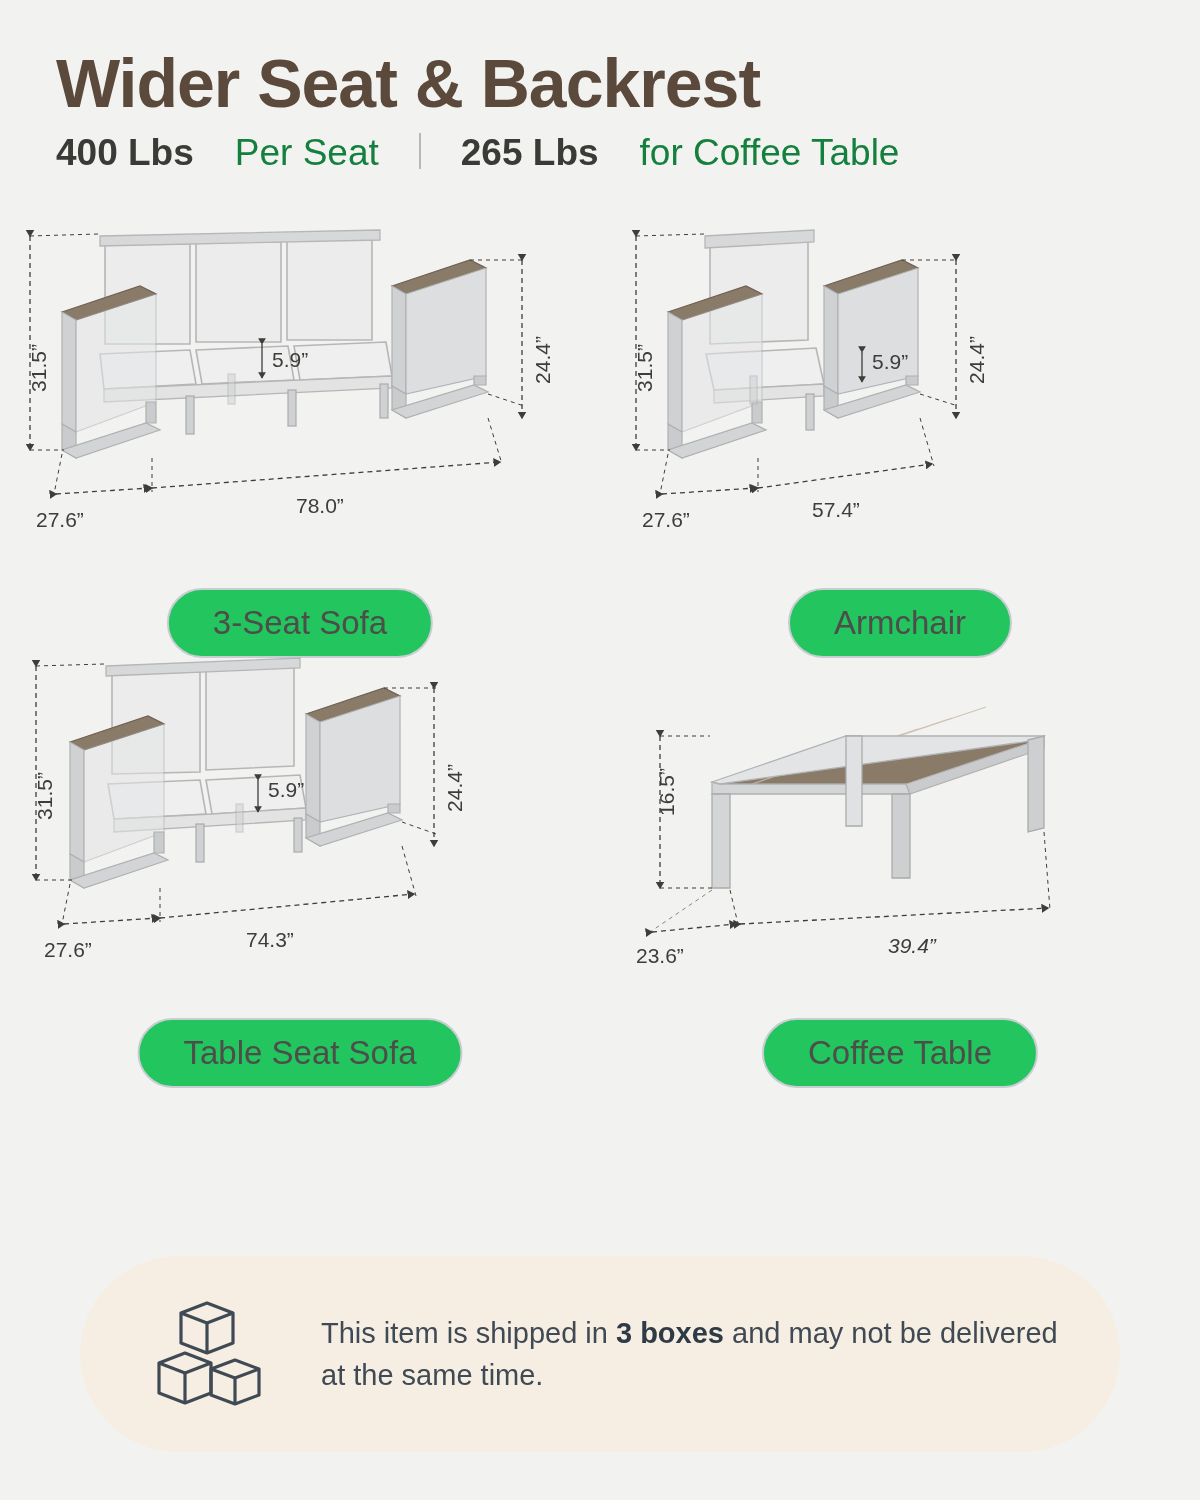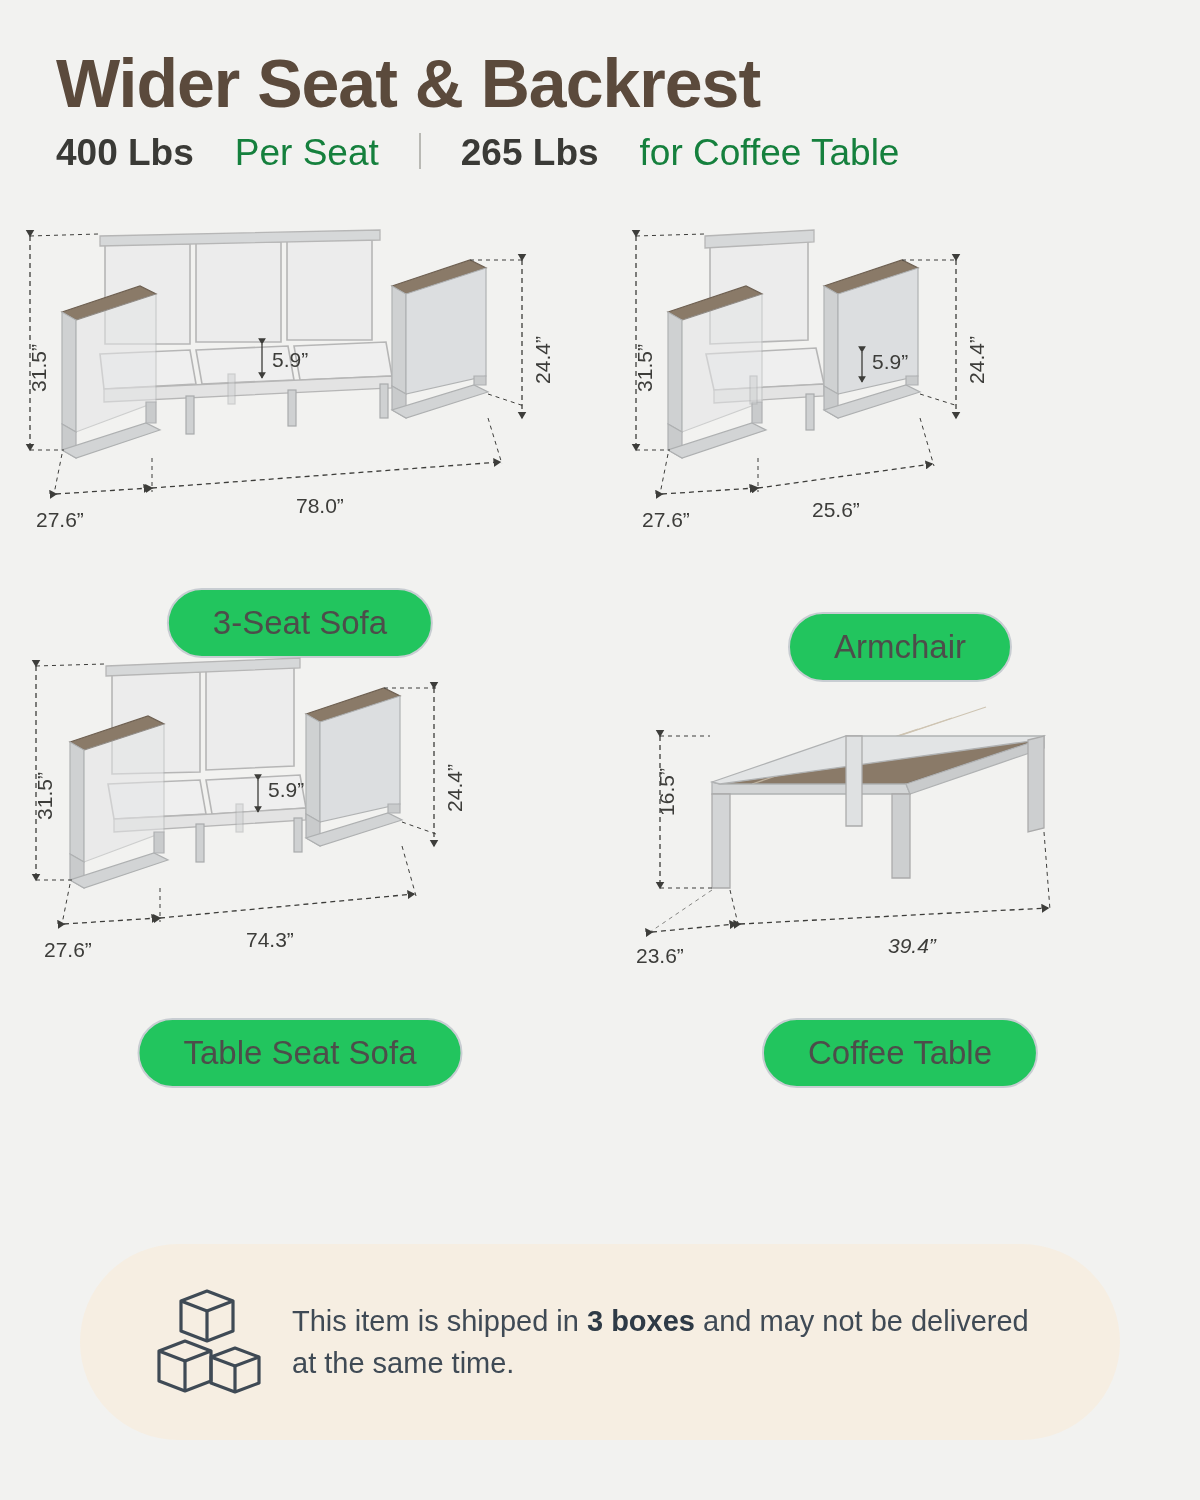--- a/index.html
+++ b/index.html
@@ -96,28 +96,29 @@
     transform-origin: center center;
   }
 
   svg { display: block; overflow: visible; }
 
   
   .ship-box {
     position: absolute;
     left: 80px;
     right: 80px;
-    bottom: 60px;
+    bottom: 48px;
     height: 196px;
     background: #f6eee2;
     border-radius: 98px;
     display: flex;
     align-items: center;
     padding: 0 60px;
     box-sizing: border-box;
+    gap: 29px;
   }
   .ship-icon {
     flex: 0 0 auto;
     width: 140px;
     display: flex;
     justify-content: center;
   }
   .ship-text {
     font-size: 29px;
     line-height: 1.45;
@@ -266,24 +267,24 @@
         <line x1="158" y1="262" x2="332" y2="238" stroke="#3d3d3a" stroke-width="1.3" stroke-dasharray="5 4" marker-start="url(#ah)" marker-end="url(#ah)"></line>
         <line x1="320" y1="192" x2="334" y2="240" stroke="#3d3d3a" stroke-width="1" stroke-dasharray="4 4"></line>
         <line x1="62" y1="268" x2="156" y2="262" stroke="#3d3d3a" stroke-width="1.3" stroke-dasharray="5 4" marker-start="url(#ah)" marker-end="url(#ah)"></line>
         <line x1="68" y1="228" x2="60" y2="268" stroke="#3d3d3a" stroke-width="1" stroke-dasharray="4 4"></line>
         <line x1="158" y1="232" x2="158" y2="266" stroke="#3d3d3a" stroke-width="1" stroke-dasharray="4 4"></line>
       </svg>
 
       <div class="dim rot" style="left:0px; top:130px; width:90px; text-align:center;">31.5”</div>
       <div class="dim rot" style="left:332px; top:122px; width:90px; text-align:center;">24.4”</div>
       <div class="dim" style="left:272px; top:124px;">5.9”</div>
-      <div class="dim" style="left:212px; top:272px;">25.6”</div>
+      <div class="dim" style="left:212px; top:272px;">57.4”</div>
       <div class="dim" style="left:42px; top:282px;">27.6”</div>
     </div>
-    <div class="label-pill" style="top:362px;margin-top:24px;">Armchair</div>
+    <div class="label-pill" style="top:362px;">Armchair</div>
   </div>
 
   <div class="cell">
     <div class="figure">
       <svg width="600" height="330" viewBox="0 0 600 330">
 
         <g stroke="#b6b6b6" stroke-width="1.6" fill="#ececec">
           <path d="M112,18 L200,16 L200,116 L112,118 Z"></path>
           <path d="M206,14 L294,10 L294,110 L206,114 Z"></path>
         </g>

